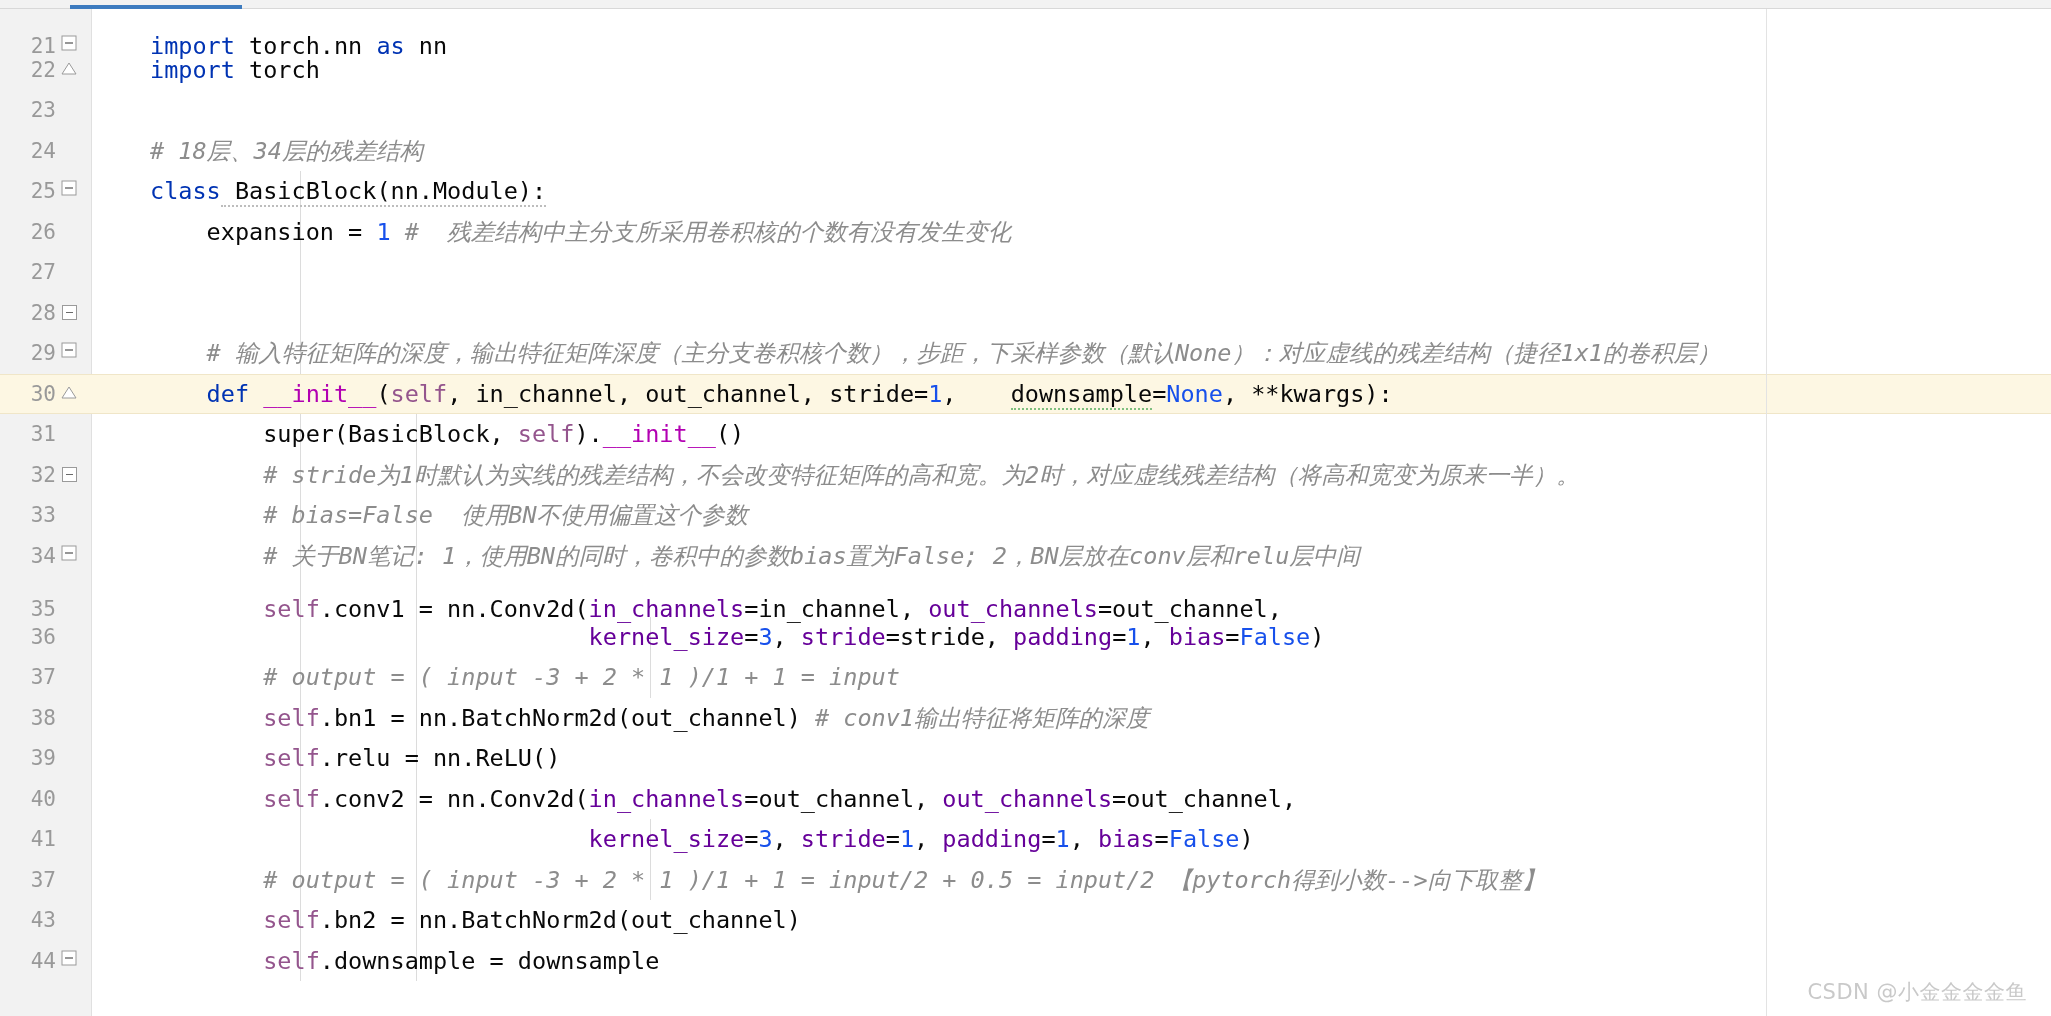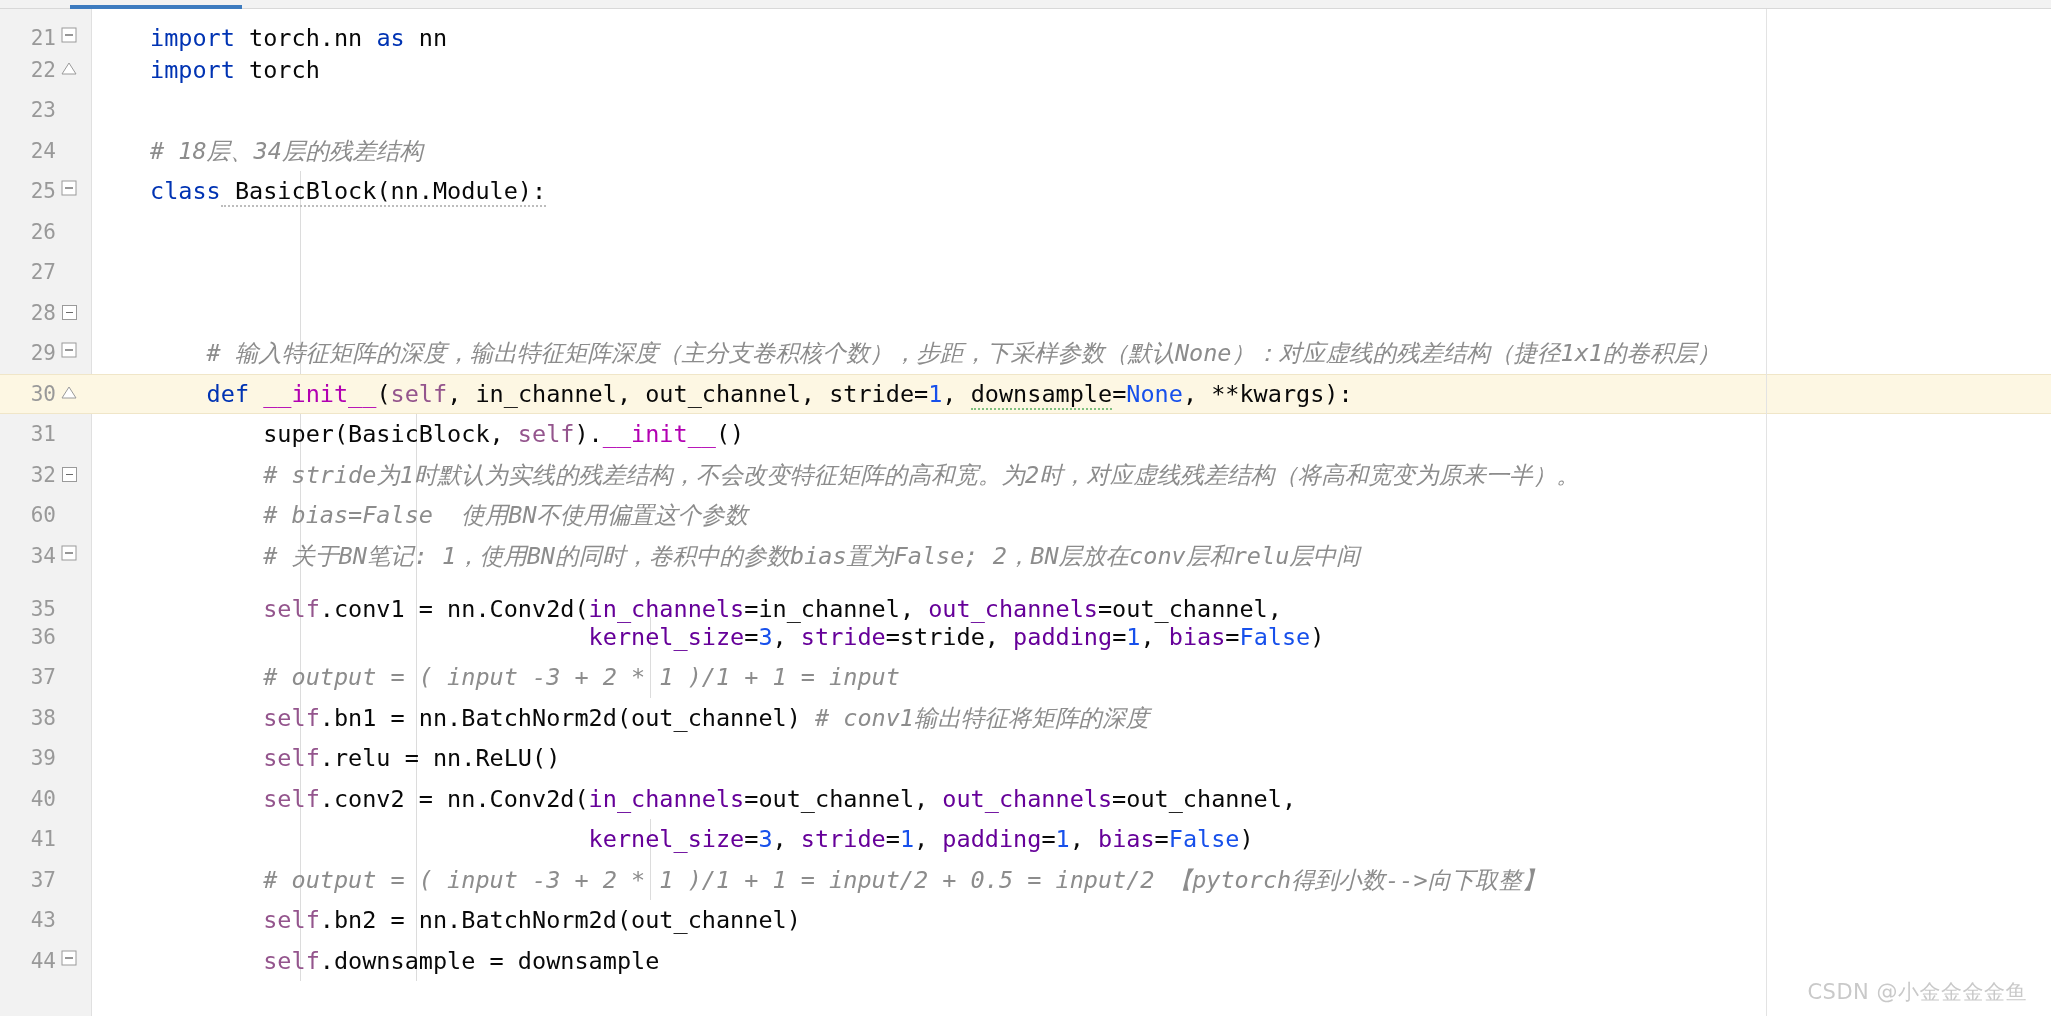--- a/index.html
+++ b/index.html
@@ -155,20 +155,21 @@
   .t-comment  { color: #8c8c8c; font-style: italic;
                 font-family: "DejaVu Sans Mono", "Liberation Mono", monospace; }
   .t-plain    { color: #080808; }
 
   
   .sq-gray {
     border-bottom: 2px dotted #bdbdbd;
   }
   .sq-green {
     border-bottom: 2px dotted #7fbf7f;
+    margin-left: 40px;
   }
 
   
   .watermark {
     position: absolute;
     right: 24px;
     bottom: 10px;
     font-size: 21px;
     color: #c9c9c9;
     font-family: "DejaVu Sans", "Liberation Sans", sans-serif;
@@ -213,21 +214,21 @@
   <div class="code-area">
     <div id="indent-guides">
         <div class="indent-guide" style="left: 150px; top: 162px; height: 810px;"></div>
         <div class="indent-guide" style="left: 266px; top: 364.5px; height: 607.5px;"></div>
         <div class="indent-guide" style="left: 500px; top: 607.5px; height: 81px;"></div>
         <div class="indent-guide" style="left: 500px; top: 810px; height: 81px;"></div>
       </div>
   </div>
 
   <div id="rows-layer">
-      <div class="row" style="top: 18px; text-decoration: underline;">
+      <div class="row" style="top: 26px; text-decoration: underline;">
         <div class="lineno">21</div>
         <div class="fold-mark">
           <svg width="17" height="28" style="position:absolute;top:9px;left:-1px">
             <rect x="1" y="1" width="14" height="14" fill="#ffffff" stroke="#9a9a9a"></rect>
             <line x1="4" y1="8" x2="12" y2="8" stroke="#6a6a6a" stroke-width="1.4"></line>
           </svg>
         </div>
         <div class="code-text"><span class="t-kw">import</span><span class="t-plain"> torch.nn </span><span class="t-kw">as</span><span class="t-plain"> nn</span></div>
       </div>
       <div class="row" style="top: 49.5px;">
@@ -252,20 +253,21 @@
         <div class="fold-mark">
           <svg width="17" height="28" style="position:absolute;top:9px;left:-1px">
             <rect x="1" y="1" width="14" height="14" fill="#ffffff" stroke="#9a9a9a"></rect>
             <line x1="4" y1="8" x2="12" y2="8" stroke="#6a6a6a" stroke-width="1.4"></line>
           </svg>
         </div>
         <div class="code-text"><span class="t-kw">class</span><span class="t-plain sq-gray"> BasicBlock(nn.Module):</span></div>
       </div>
       <div class="row" style="top: 211.5px;">
         <div class="lineno">26</div>
+        <div class="code-text"><span class="t-plain">    expansion = </span><span class="t-num">1</span><span class="t-plain"> </span><span class="t-comment">#  残差结构中主分支所采用卷积核的个数有没有发生变化</span></div>
       </div>
       <div class="row" style="top: 252px; padding-left: 16px;">
         <div class="lineno">27</div>
         <div class="code-text"></div>
       </div>
       <div class="row" style="top: 292.5px;">
         <div class="lineno">28</div>
         <div class="fold-mark">
           <div class="fold-box"></div>
         </div>
@@ -295,21 +297,21 @@
         <div class="code-text"><span class="t-plain">        super(BasicBlock, </span><span class="t-self">self</span><span class="t-plain">).</span><span class="t-fn">__init__</span><span class="t-plain">()</span></div>
       </div>
       <div class="row" style="top: 454.5px;">
         <div class="lineno">32</div>
         <div class="fold-mark">
           <div class="fold-box"></div>
         </div>
         <div class="code-text"><span class="t-comment">        # stride为1时默认为实线的残差结构，不会改变特征矩阵的高和宽。为2时，对应虚线残差结构（将高和宽变为原来一半）。</span></div>
       </div>
       <div class="row" style="top: 495px;">
-        <div class="lineno">60</div>
+        <div class="lineno">33</div>
         <div class="code-text"><span class="t-comment">        # bias=False  使用BN不使用偏置这个参数</span></div>
       </div>
       <div class="row" style="top: 535.5px; padding-left: 26px;">
         <div class="lineno">34</div>
         <div class="fold-mark">
           <svg width="17" height="28" style="position:absolute;top:9px;left:-1px">
             <rect x="1" y="1" width="14" height="14" fill="#ffffff" stroke="#9a9a9a"></rect>
             <line x1="4" y1="8" x2="12" y2="8" stroke="#6a6a6a" stroke-width="1.4"></line>
           </svg>
         </div>

